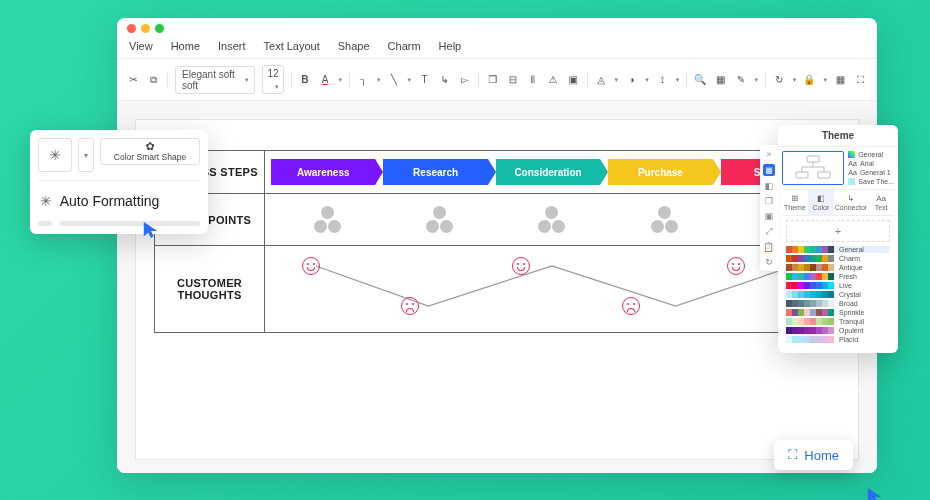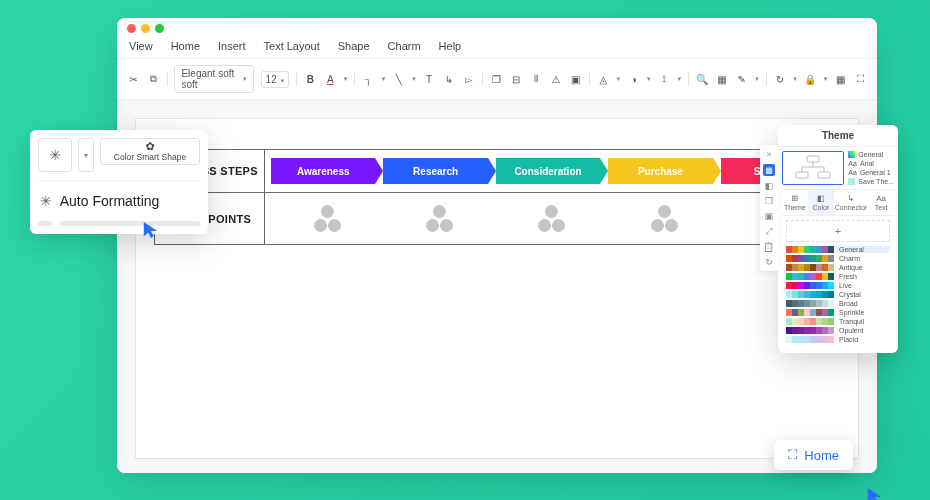--- a/index.html
+++ b/index.html
@@ -67,20 +67,21 @@
   gap: 6px;
 }
 .size-select {
   border: 1px solid #ddd;
   padding: 2px 4px;
   border-radius: 3px;
   font-size: 10px;
   display: flex;
   align-items: flex-end;
   gap: 4px;
+  flex-direction: column;
 }
 
 .canvas {
   padding: 18px;
   background: #f7f7f7;
   height: calc(100% - 78px);
 }
 .paper {
   background: #fff;
   border: 1px solid #e5e5e5;
@@ -442,20 +443,45 @@
               <div class="tp-cluster">
                     <div class="tp-top"></div>
                     <div class="tp-bottom">
                       <span></span>
                       <span></span>
                     </div>
                   </div>
             </div>
           </td>
         </tr>
+        <tr>
+          <td class="row-label">CUSTOMER THOUGHTS</td>
+          <td>
+            <div class="thoughts">
+              <svg class="tline" viewBox="0 0 500 70" preserveAspectRatio="none">
+                <polyline points="40,12 140,52 250,12 360,52 465,12"></polyline>
+              </svg>
+              <div class="face" style="left:31px;top:3px">
+                    <div class="mouth"></div>
+                  </div>
+              <div class="face sad" style="left:130px;top:43px">
+                    <div class="mouth"></div>
+                  </div>
+              <div class="face" style="left:241px;top:3px">
+                    <div class="mouth"></div>
+                  </div>
+              <div class="face sad" style="left:351px;top:43px">
+                    <div class="mouth"></div>
+                  </div>
+              <div class="face" style="left:456px;top:3px">
+                    <div class="mouth"></div>
+                  </div>
+            </div>
+          </td>
+        </tr>
       </tbody>
         </table>
     </div>
   </div>
 </div>
 
 <div class="popup-left">
   <div class="popup-top">
     <div class="pl-ico">✳</div>
     <div class="pl-chev">▾</div>

